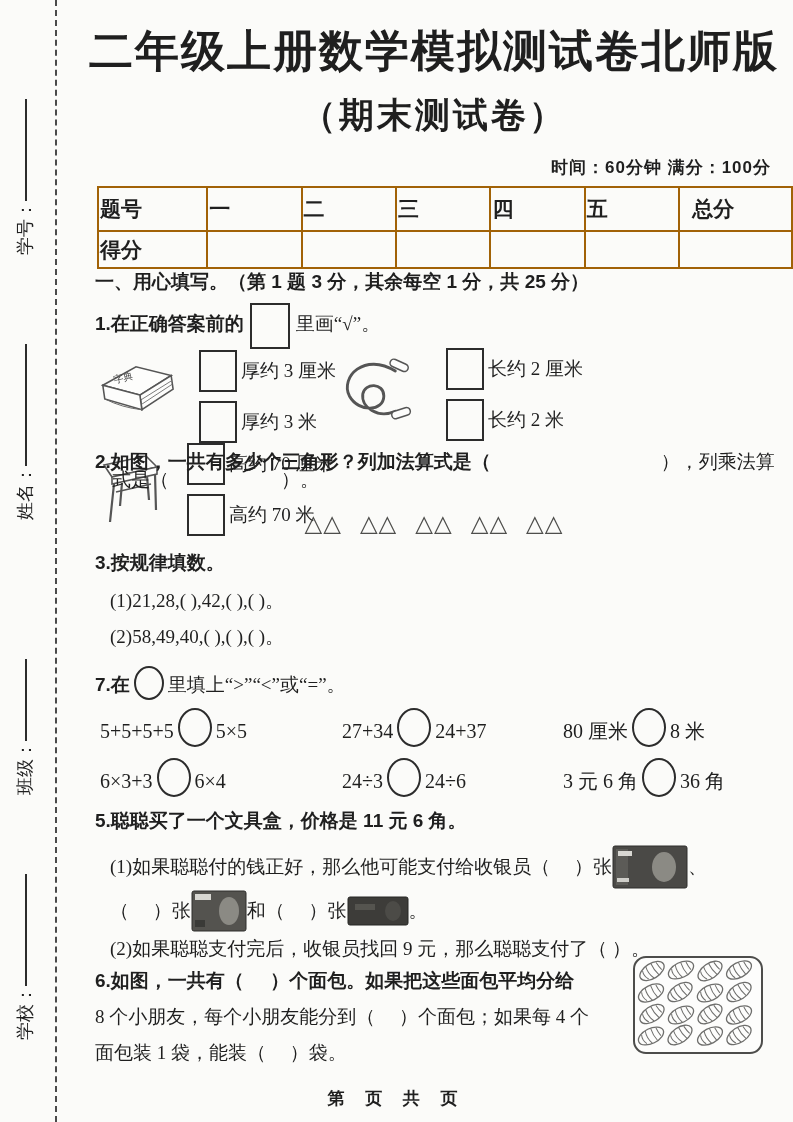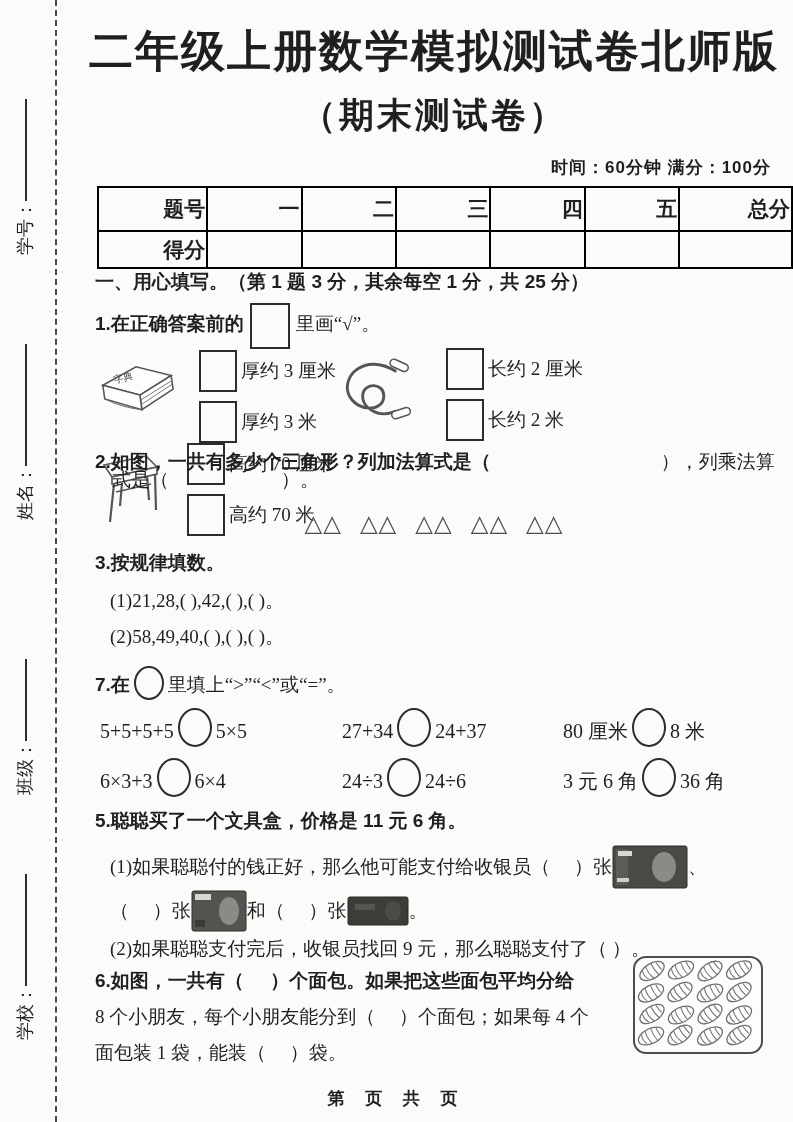--- a/index.html
+++ b/index.html
@@ -20,21 +20,21 @@
   }
   .seal-blank{display:inline-block;border-bottom:2px solid #2c2c2c;vertical-align:4px;}
 
   
   .title{left:75px;right:0;top:22px;text-align:center;font-size:44px;font-weight:bold;letter-spacing:2px;}
   .subtitle{left:75px;right:0;top:92px;text-align:center;font-size:35px;font-weight:bold;letter-spacing:3px;}
   .meta{right:22px;top:156px;font-size:17px;font-weight:bold;letter-spacing:1px;}
 
   
   table.score{left:97px;top:186px;position:absolute;border-collapse:collapse;table-layout:fixed;}
-  table.score th,table.score td{border:2px solid #000000;text-align:right;font-size:21px;margin-top:46px;}
+  table.score th,table.score td{border:2px solid #a16207;text-align:left;font-size:21px;margin-top:46px;}
   table.score tr:first-child th{height:40px;}
   table.score tr:last-child th,table.score tr:last-child td{height:33px;}
 
   
   .t{font-size:19px;white-space:nowrap;}
   .qnum{font-family:"Liberation Sans","DejaVu Sans",sans-serif;font-weight:bold;}
   .sec-head{font-size:19px;font-weight:bold;font-family:"Liberation Sans","DejaVu Sans",sans-serif;}
 
   .sqbox{display:inline-block;width:36px;height:42px;border:2px solid #2c2c2c;vertical-align:middle;margin:0 6px;background:#fbfbf9;}
   .chk{display:inline-block;width:34px;height:38px;border:2px solid #2c2c2c;vertical-align:middle;margin-right:4px;background:#fbfbf9;}

